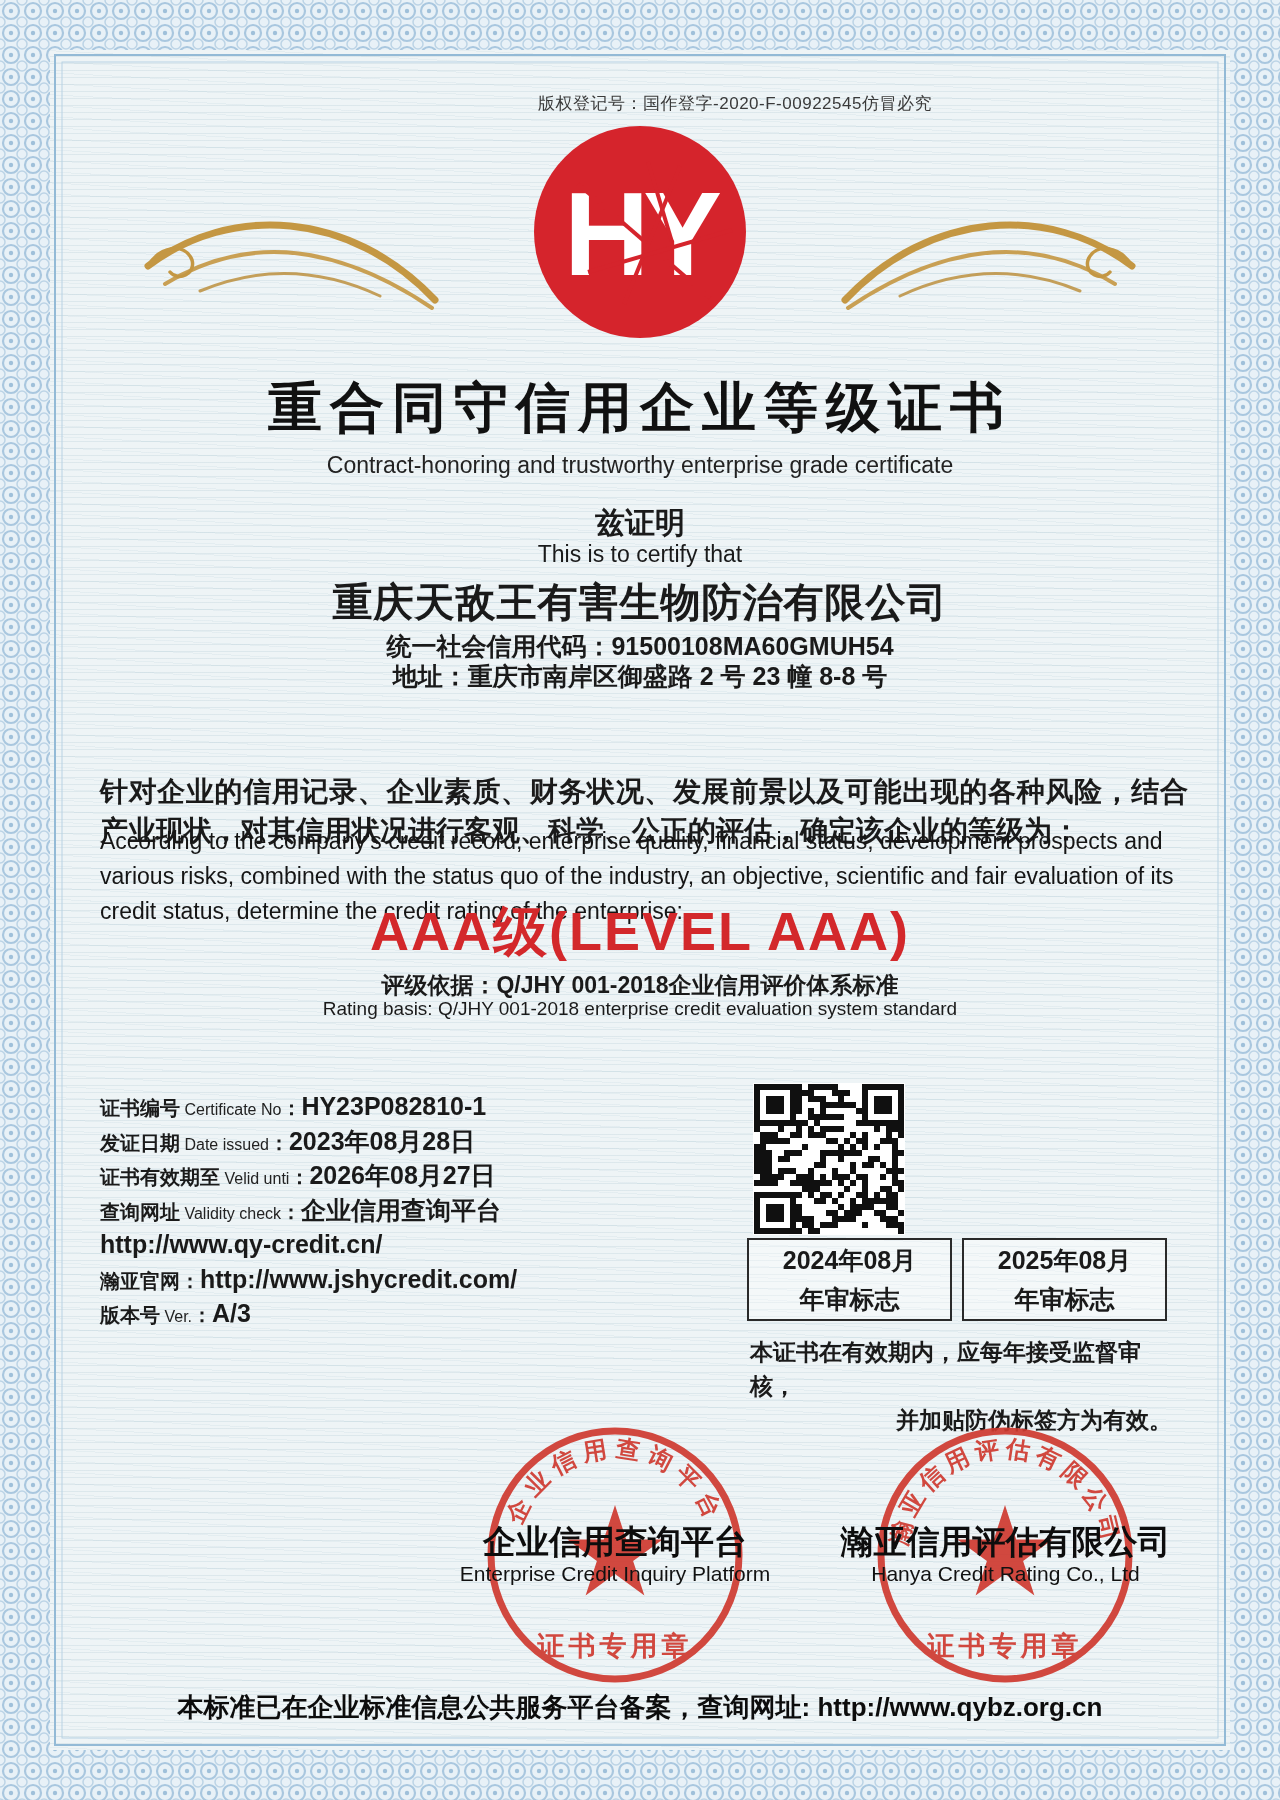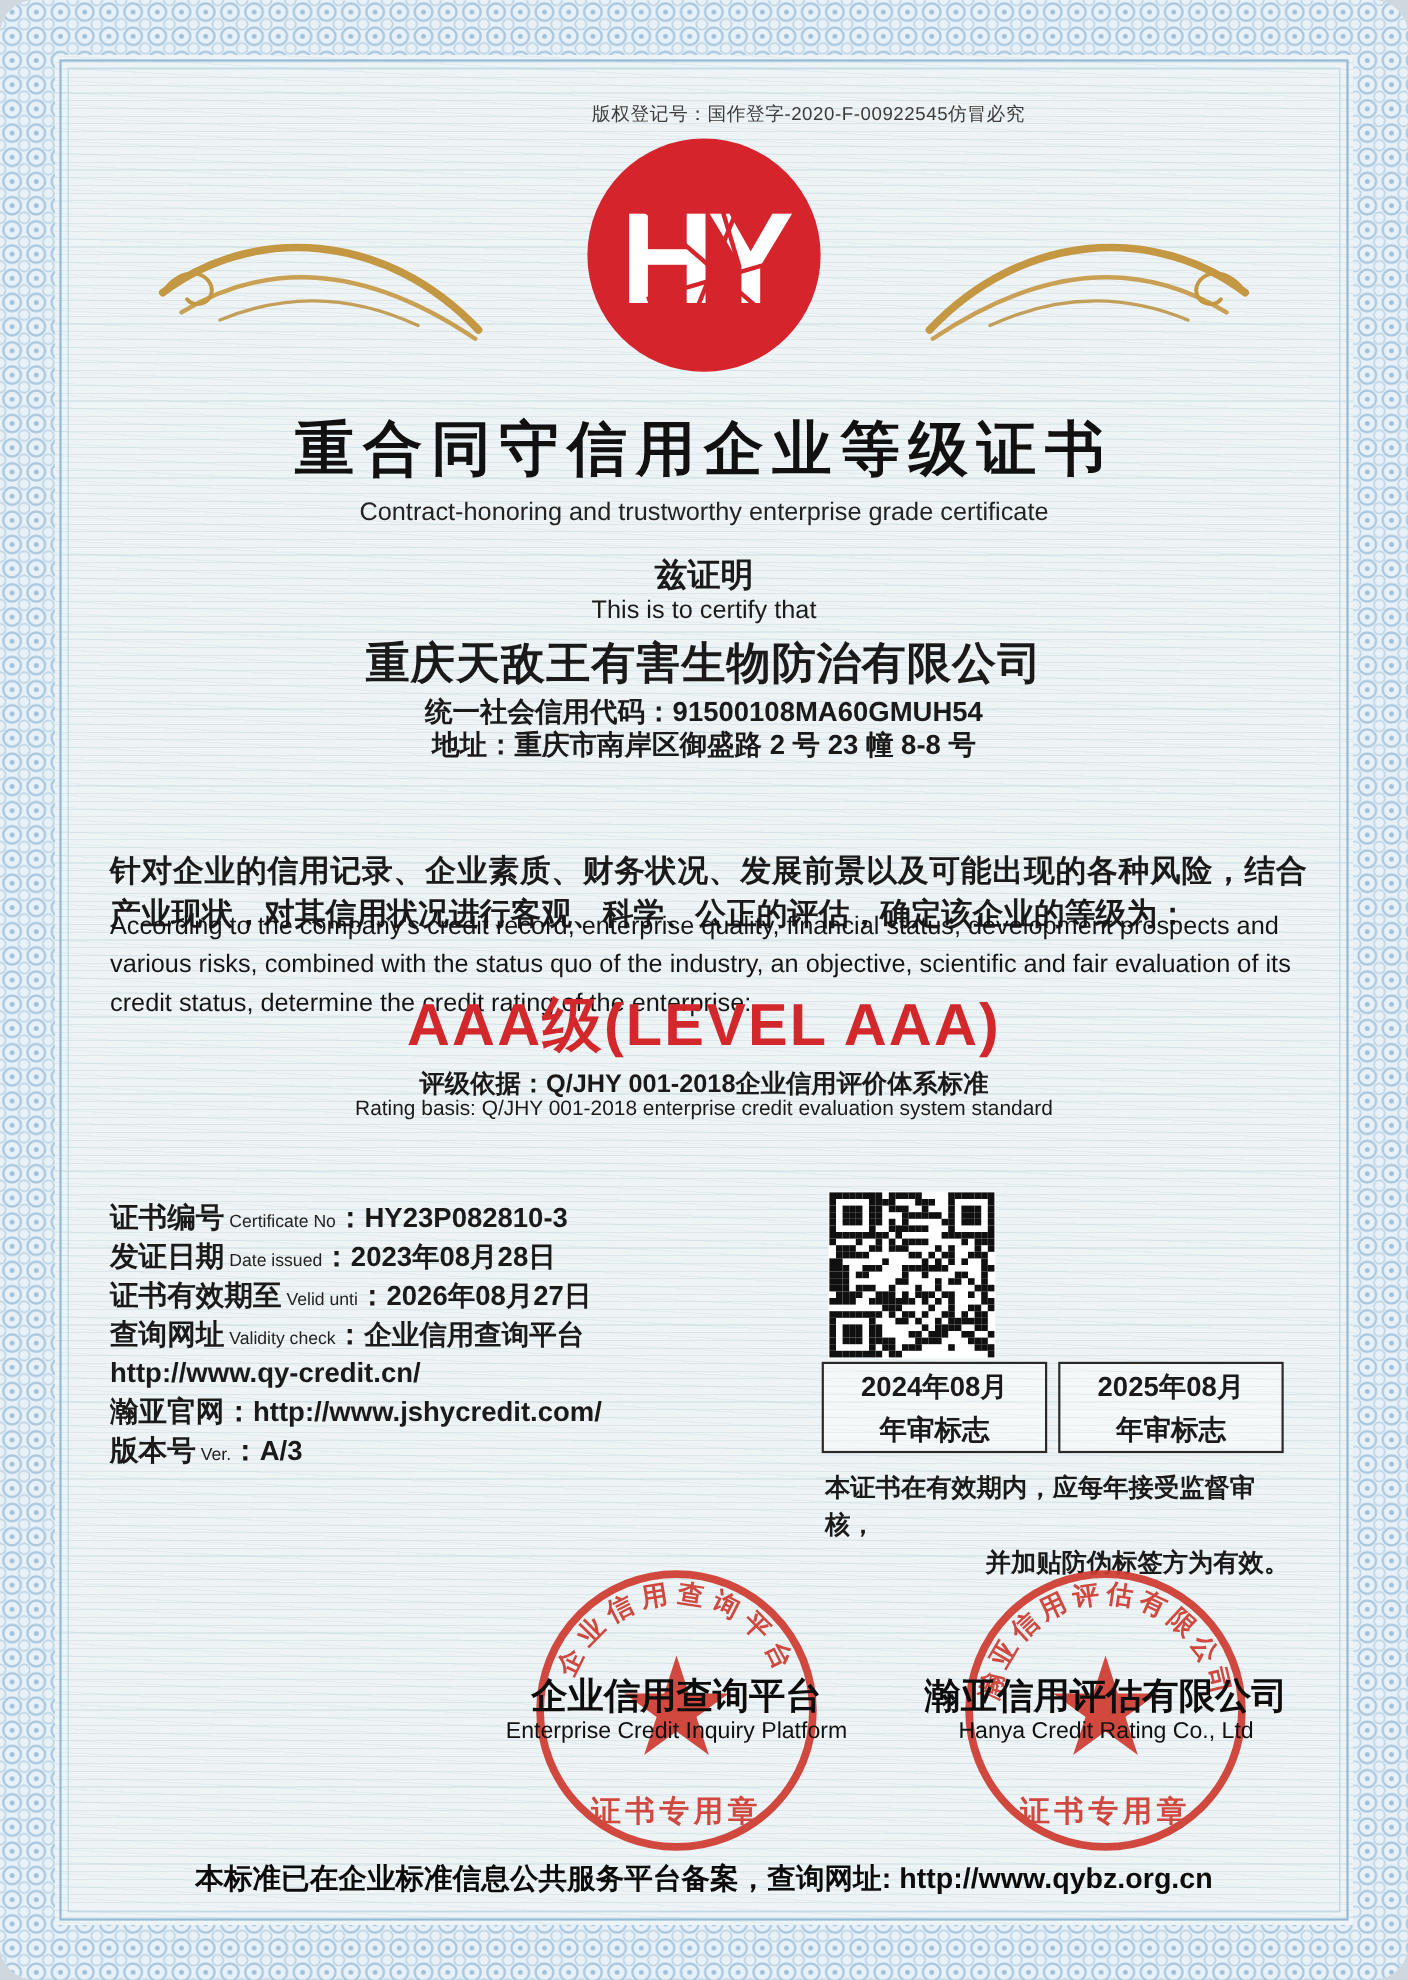--- a/index.html
+++ b/index.html
@@ -2,21 +2,21 @@
 <html><head>
 <meta charset="utf-8">
 <style>
   html,body{margin:0;padding:0;background:#cfd8de;}
   .page{
     position:relative;width:1280px;height:1800px;margin:0 auto;overflow:hidden;
     background-color:#eef4f6;
     background-image:
       repeating-linear-gradient(0deg, rgba(140,175,190,.18) 0 1px, transparent 1px 7px),
       repeating-linear-gradient(3deg, rgba(150,185,200,.12) 0 1px, transparent 1px 11px);
-    font-family:"Liberation Sans","DejaVu Sans",sans-serif;color:#1a1a1a;border-radius:32px;
+    font-family:"Liberation Sans","DejaVu Sans",sans-serif;color:#1a1a1a;
   }
   .abs{position:absolute;}
   .ctr{left:0;right:0;text-align:center;}
   .frame{position:absolute;inset:0;pointer-events:none;}
   .copyright{top:92px;padding-left:190px;font-size:17px;color:#3a3a3a;letter-spacing:.5px;}
   .logo{left:530px;top:122px;z-index:2;}
   .flourish{top:196px;z-index:1;}
   .fl-l{left:140px;} .fl-r{left:840px;}
   .title{top:372px;font-size:54px;font-weight:700;letter-spacing:8px;color:#111;}
   .subtitle{top:452px;font-size:23px;color:#222;}
@@ -25,21 +25,21 @@
   .company{top:575px;font-size:40px;font-weight:800;letter-spacing:1px;}
   .credit{top:630px;font-size:25px;font-weight:600;}
   .address{top:660px;font-size:25px;font-weight:600;}
   .body-zh{top:728px;left:100px;width:1088px;font-size:28px;font-weight:600;line-height:39px;text-align:justify;margin-top:44px;}
   .body-en{top:812px;left:100px;width:1088px;font-size:23px;line-height:35px;color:#151515;margin-top:12px;}
   .rating{top:896px;font-size:54px;font-weight:800;letter-spacing:2px;}
   .basis-zh{top:970px;font-size:23px;font-weight:600;}
   .basis-en{top:998px;font-size:19px;}
   .details{left:100px;top:1091px;width:560px;}
   .detail-row{line-height:31.5px;white-space:nowrap;}
-  .d-zh{font-size:26px;font-weight:600;text-align:right;}
+  .d-zh{font-size:20px;font-weight:600;text-align:right;}
   .d-en{font-size:16px;color:#222;}
   .d-val{font-size:25px;font-weight:600;}
   .qr{left:753px;top:1083px;z-index:2;}
   .qr-note{left:920px;top:1078px;width:268px;font-size:23px;font-weight:600;line-height:43px;text-align:justify;}
   .audit-box{top:1238px;width:201px;height:79px;border:2px solid #2a2a2a;background:rgba(255,255,255,.35);
     display:flex;flex-direction:column;align-items:center;justify-content:center;gap:6px;
     font-size:25px;font-weight:600;z-index:2;}
   .ab-1{left:747px;} .ab-2{left:962px;}
   .audit-note{left:750px;top:1335px;width:422px;text-align:right;font-size:23px;font-weight:600;line-height:34px;}
   .audit-note .l1{display:block;text-align:left;}
@@ -114,21 +114,21 @@
   <div class="abs ctr address">地址：重庆市南岸区御盛路 2 号 23 幢 8-8 号</div>
 
   <div class="abs body-zh">针对企业的信用记录、企业素质、财务状况、发展前景以及可能出现的各种风险，结合产业现状，对其信用状况进行客观、科学、公正的评估，确定该企业的等级为：</div>
   <div class="abs body-en">According to the company's credit record, enterprise quality, financial status, development prospects and various risks, combined with the status quo of the industry, an objective, scientific and fair evaluation of its credit status, determine the credit rating of the enterprise:</div>
 
   <div class="abs ctr rating" style="color:#d3282b;">AAA级(LEVEL AAA)</div>
   <div class="abs ctr basis-zh">评级依据：Q/JHY 001-2018企业信用评价体系标准</div>
   <div class="abs ctr basis-en">Rating basis: Q/JHY 001-2018 enterprise credit evaluation system standard</div>
 
   <div class="abs details">
-    <div class="detail-row"><span class="d-zh">证书编号</span><span class="d-en"> Certificate No</span><span class="d-zh">：</span><span class="d-val">HY23P082810-3</span></div>
+    <div class="detail-row"><span class="d-zh">证书编号</span><span class="d-en"> Certificate No</span><span class="d-zh">：</span><span class="d-val">HY23P082810-1</span></div>
     <div class="detail-row"><span class="d-zh">发证日期</span><span class="d-en"> Date issued</span><span class="d-zh">：</span><span class="d-val">2023年08月28日</span></div>
     <div class="detail-row"><span class="d-zh">证书有效期至</span><span class="d-en"> Velid unti</span><span class="d-zh">：</span><span class="d-val">2026年08月27日</span></div>
     <div class="detail-row"><span class="d-zh">查询网址</span><span class="d-en"> Validity check</span><span class="d-zh">：</span><span class="d-val">企业信用查询平台</span></div>
     <div class="detail-row"><span class="d-val">http://www.qy-credit.cn/</span></div>
     <div class="detail-row"><span class="d-zh">瀚亚官网</span><span class="d-zh">：</span><span class="d-val">http://www.jshycredit.com/</span></div>
     <div class="detail-row"><span class="d-zh">版本号</span><span class="d-en"> Ver.</span><span class="d-zh">：</span><span class="d-val">A/3</span></div>
   </div>
 
   <svg id="qr-svg" class="abs qr" width="152" height="152" viewBox="0 0 152 152">
       <rect width="152" height="152" fill="#ffffff"></rect>

